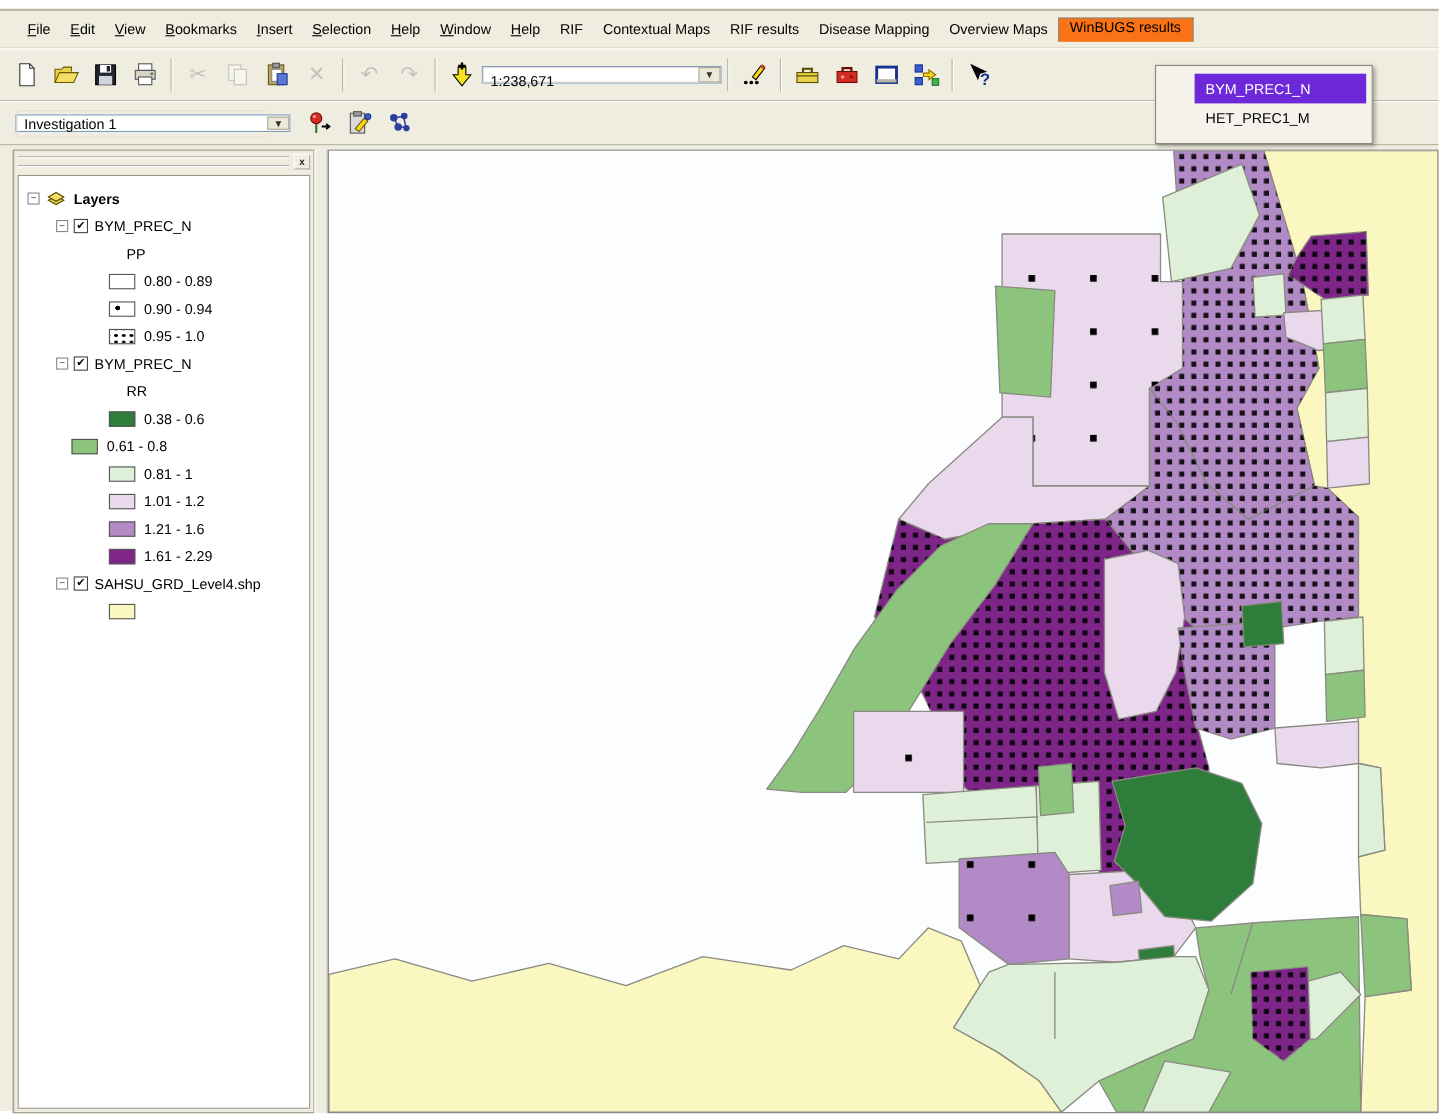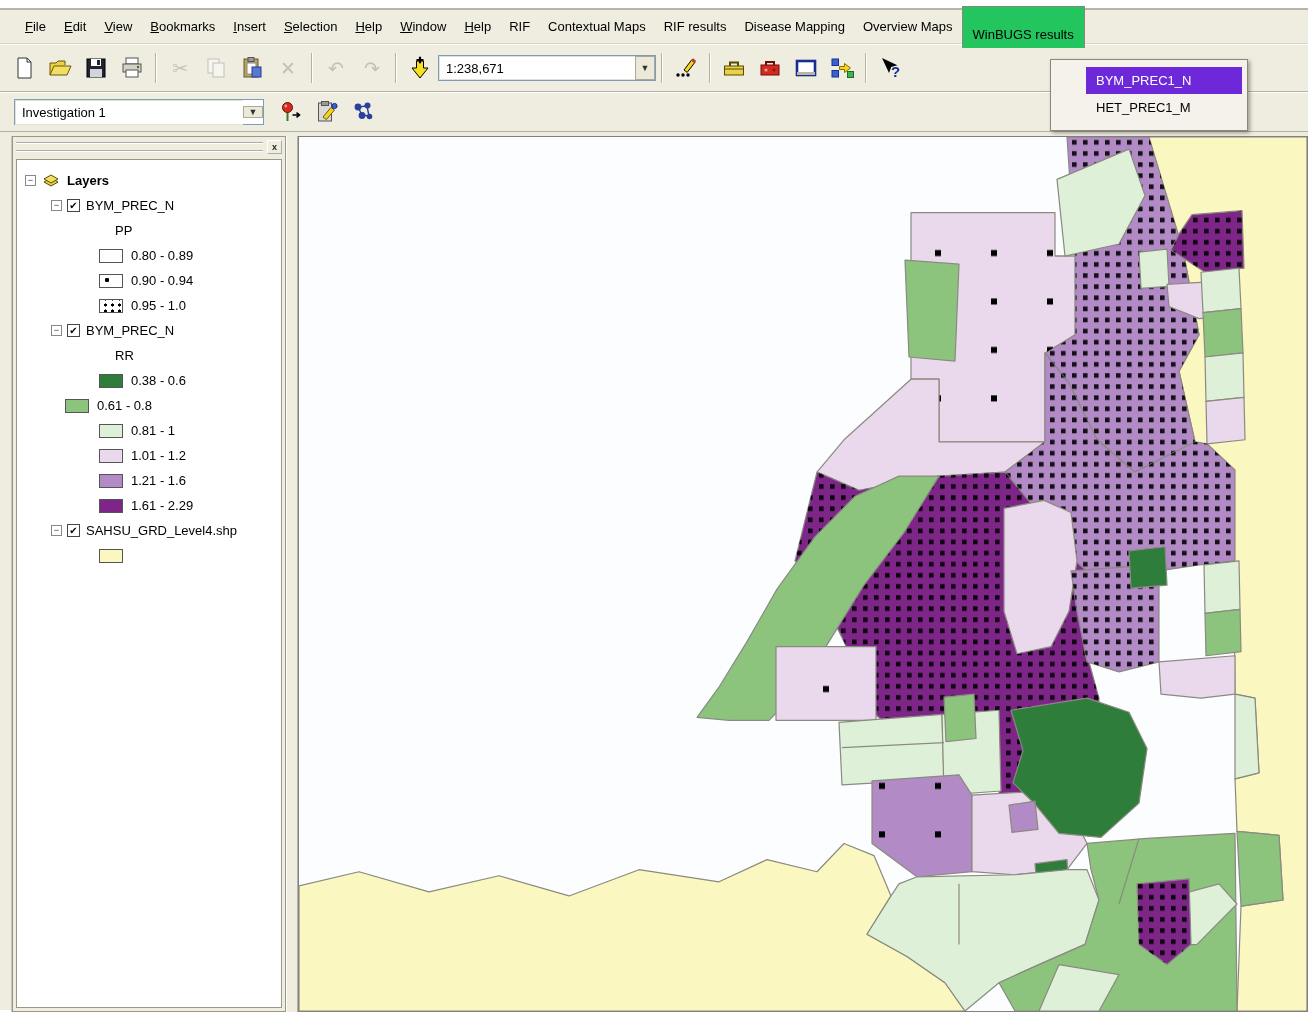--- a/index.html
+++ b/index.html
@@ -5,33 +5,33 @@
   html,body{margin:0;padding:0;background:#ffffff;}
   *{box-sizing:border-box;}
   .app{position:relative;width:1308px;height:1018px;background:#ffffff;overflow:hidden;
        font-family:"Liberation Sans","DejaVu Sans",sans-serif;font-size:13px;color:#000;}
   .frame{position:absolute;top:8px;left:0;width:1308px;height:1002px;background:#EFEDE0;border-top:2px solid #b9b6a8;}
 
   
   .menubar{height:34px;display:flex;align-items:center;padding-left:16px;border-bottom:1px solid #d8d5c8;}
   .menu-item{display:inline-block;padding:4px 9px;cursor:default;white-space:nowrap;}
   .menu-item.accel::first-letter{text-decoration:underline;}
-  .menu-item.open{background:#22c55e;border:1px solid #8a887c;border-bottom:none;padding:20px 10px 6px 10px;}
+  .menu-item.open{background:#f97316;border:1px solid #8a887c;border-bottom:none;padding:0 10px 6px 10px;}
 
   
   .toolbar{display:flex;align-items:center;height:48px;padding:4px 6px;
            border-top:1px solid #ffffff;border-bottom:1px solid #b5b2a4;}
   .toolbar2{height:40px;}
   .tbtn{width:34px;height:32px;display:flex;align-items:center;justify-content:center;margin:0 1px;
         border:1px solid transparent;}
   .tbtn svg{width:24px;height:24px;}
   .tbtn.disabled{opacity:.45;filter:grayscale(1);}
   .tglyph{font-size:19px;line-height:1;color:#8f8d80;}
   .tsep{width:2px;height:30px;margin:0 5px;border-left:1px solid #b5b2a4;border-right:1px solid #ffffff;}
-  .combo{display:flex;align-items:stretch;background:#fff;border:1px solid #7f9db9;height:26px;}
+  .combo{display:flex;align-items:stretch;background:#fff;border:1px solid #7f9db9;height:16px;}
   .combo .combo-text{padding:4px 6px;min-width:190px;border:1px solid #e3e0d4;border-right:none;}
   .combo .combo-btn{width:20px;background:#ECE9D8;border:1px solid #aca899;display:flex;align-items:center;justify-content:center;font-size:9px;color:#333;}
   .scale-combo .combo-text{min-width:196px;}
   .inv-combo{margin-left:8px;align-items:center;}
   .inv-combo .combo-text{min-width:228px;}
 
   
   .content{position:absolute;top:126px;left:0;width:1308px;height:876px;display:flex;}
   .left-gutter{width:12px;border-right:1px solid #c9c6b8;}
   .toc-panel{width:274px;background:#EFEDE0;border:1px solid #9a9788;display:flex;flex-direction:column;}

